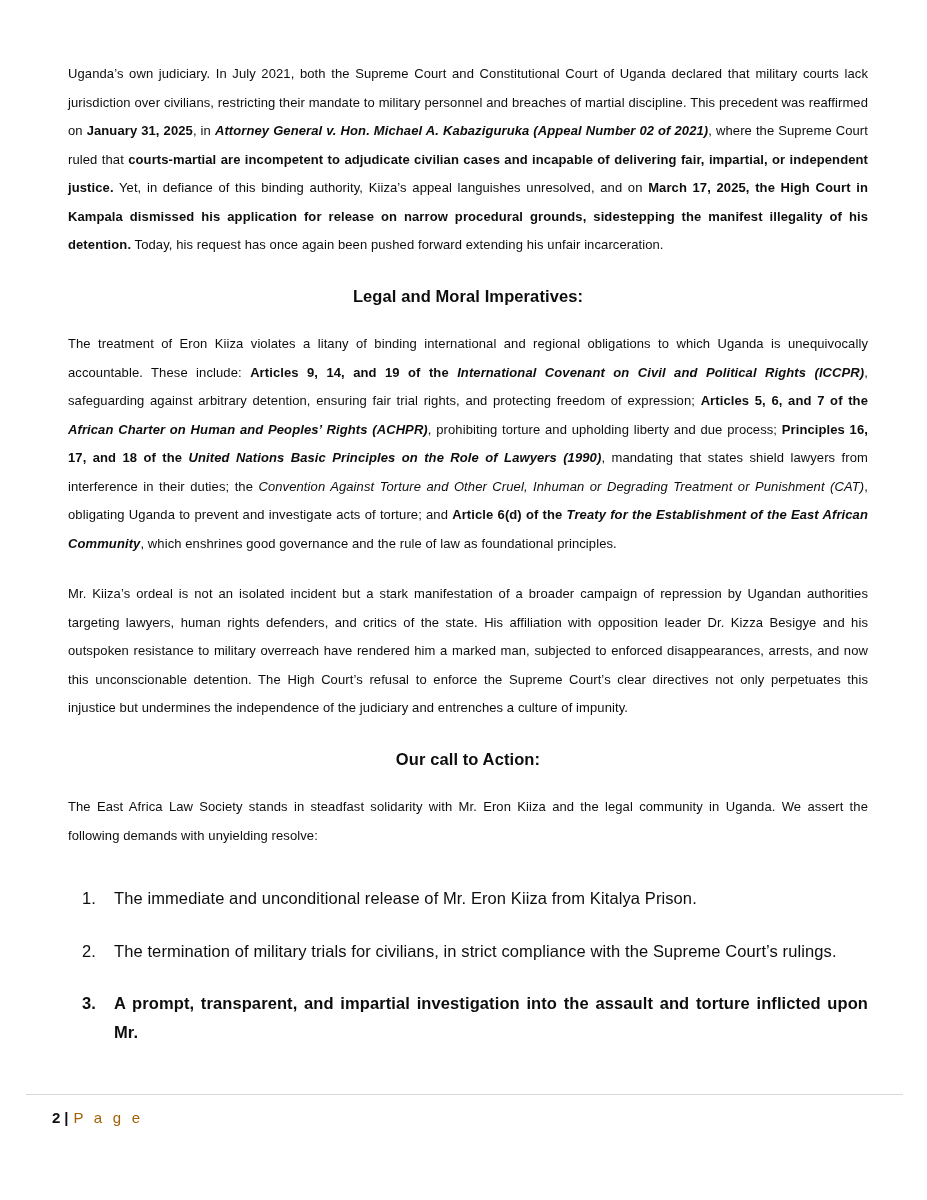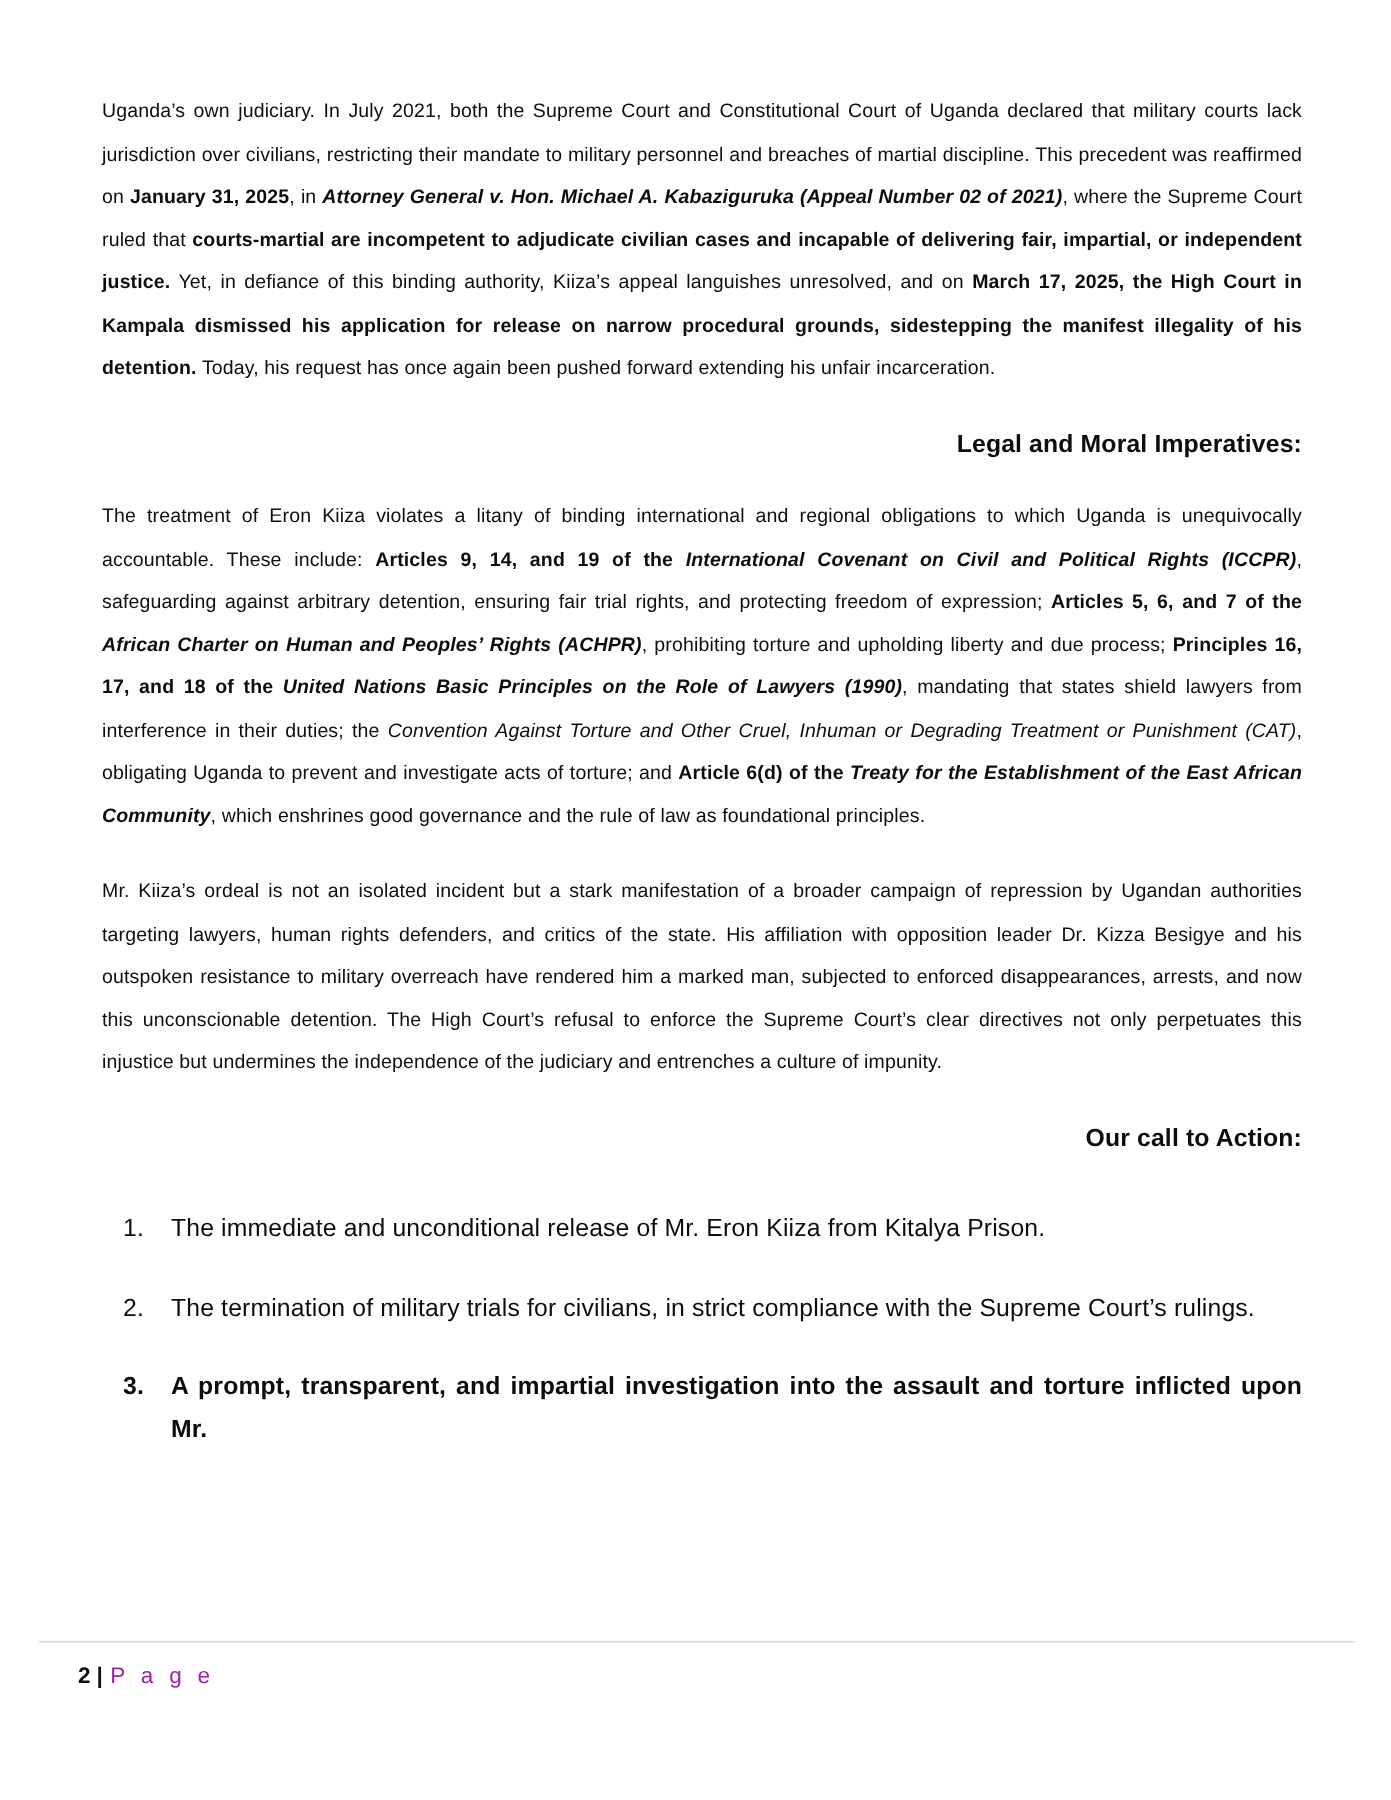--- a/index.html
+++ b/index.html
@@ -34,21 +34,21 @@
     text-align: justify;
     text-justify: inter-word;
     letter-spacing: 0.1px;
   }
   p.body-par:last-child { margin-bottom: 0; }
   h2.section-heading {
     margin: 0 0 20px 0;
     font-size: 16.5px;
     line-height: 28.5px;
     font-weight: bold;
-    text-align: right;
+    text-align: center;
     letter-spacing: 0.1px;
   }
   .b { font-weight: bold; }
   .i { font-style: italic; }
   .bi { font-weight: bold; font-style: italic; }
 
   ol.demands {
     margin: 0;
     padding: 0;
     list-style: none;
@@ -106,21 +106,21 @@
     color: #111111;
     font-weight: bold;
     letter-spacing: 0;
   }
   .footer-sep {
     color: #111111;
     font-weight: bold;
     padding: 0 5px 0 4px;
   }
   .footer-word {
-    color: #a21caf;
+    color: #a16207;
     font-weight: normal;
     letter-spacing: 3.2px;
   }
 </style>
 </head>
 <body>
 
 <div class="page">
 
   <div class="content">
@@ -128,20 +128,21 @@
     <p class="body-par"><span>Uganda’s own judiciary. In July 2021, both the Supreme Court and Constitutional Court of Uganda declared that military courts lack jurisdiction over civilians, restricting their mandate to military personnel and breaches of martial discipline. This precedent was reaffirmed on </span><span class="b">January 31, 2025</span><span>, in </span><span class="bi">Attorney General v. Hon. Michael A. Kabaziguruka (Appeal Number 02 of 2021)</span><span>, where the Supreme Court ruled that </span><span class="b">courts-martial are incompetent to adjudicate civilian cases and incapable of delivering fair, impartial, or independent justice.</span><span> Yet, in defiance of this binding authority, Kiiza’s appeal languishes unresolved, and on </span><span class="b">March 17, 2025, the High Court in Kampala dismissed his application for release on narrow procedural grounds, sidestepping the manifest illegality of his detention.</span><span> Today, his request has once again been pushed forward extending his unfair incarceration.</span></p>
 
     <h2 class="section-heading">Legal and Moral Imperatives:</h2>
 
     <p class="body-par"><span>The treatment of Eron Kiiza violates a litany of binding international and regional obligations to which Uganda is unequivocally accountable. These include: </span><span class="b">Articles 9, 14, and 19 of the </span><span class="bi">International Covenant on Civil and Political Rights (ICCPR)</span><span>, safeguarding against arbitrary detention, ensuring fair trial rights, and protecting freedom of expression; </span><span class="b">Articles 5, 6, and 7 of the </span><span class="bi">African Charter on Human and Peoples’ Rights (ACHPR)</span><span>, prohibiting torture and upholding liberty and due process; </span><span class="b">Principles 16, 17, and 18 of the </span><span class="bi">United Nations Basic Principles on the Role of Lawyers (1990)</span><span>, mandating that states shield lawyers from interference in their duties; the </span><span class="i">Convention Against Torture and Other Cruel, Inhuman or Degrading Treatment or Punishment (CAT)</span><span>, obligating Uganda to prevent and investigate acts of torture; and </span><span class="b">Article 6(d) of the </span><span class="bi">Treaty for the Establishment of the East African Community</span><span>, which enshrines good governance and the rule of law as foundational principles.</span></p>
 
     <p class="body-par"><span>Mr. Kiiza’s ordeal is not an isolated incident but a stark manifestation of a broader campaign of repression by Ugandan authorities targeting lawyers, human rights defenders, and critics of the state. His affiliation with opposition leader Dr. Kizza Besigye and his outspoken resistance to military overreach have rendered him a marked man, subjected to enforced disappearances, arrests, and now this unconscionable detention. The High Court’s refusal to enforce the Supreme Court’s clear directives not only perpetuates this injustice but undermines the independence of the judiciary and entrenches a culture of impunity.</span></p>
 
     <h2 class="section-heading">Our call to Action:</h2>
 
+    <p class="body-par"><span>The East Africa Law Society stands in steadfast solidarity with Mr. Eron Kiiza and the legal community in Uganda. We assert the following demands with unyielding resolve:</span></p>
 
     <div class="spacer-demands"></div>
 
     <ol class="demands">
         <li>The immediate and unconditional release of Mr. Eron Kiiza from Kitalya Prison.</li>
         <li>The termination of military trials for civilians, in strict compliance with the Supreme Court’s rulings.</li>
         <li>A prompt, transparent, and impartial investigation into the assault and torture inflicted upon Mr.</li>
       </ol>
 
   </div>

